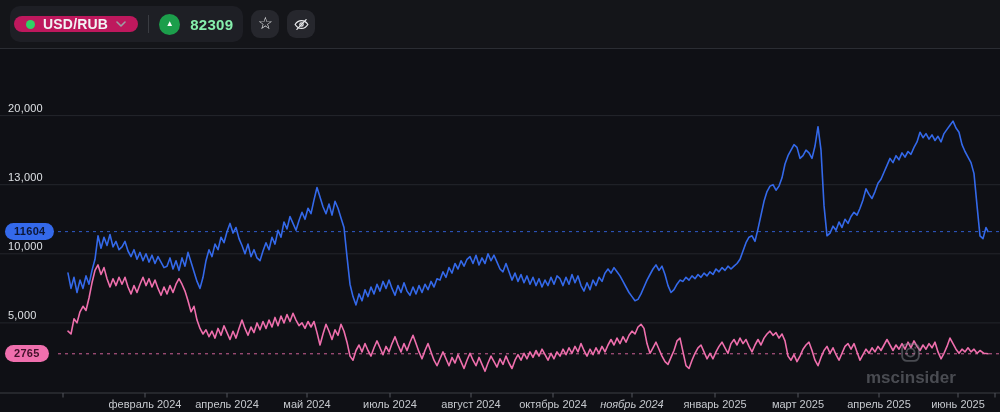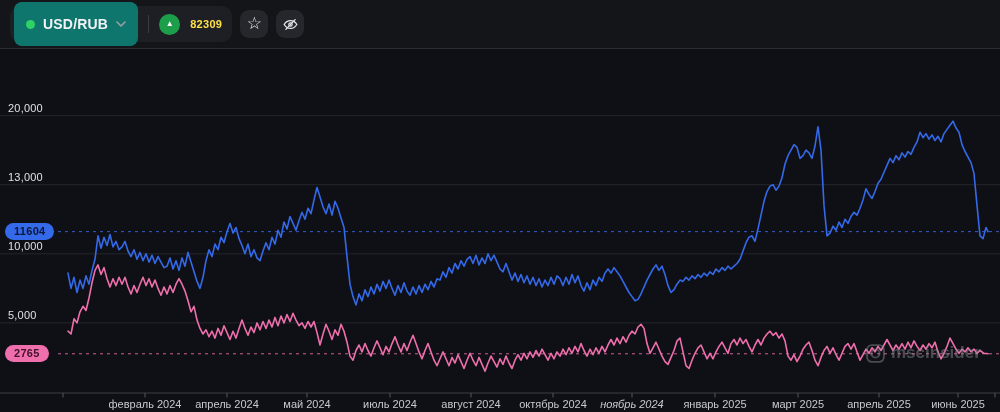--- a/index.html
+++ b/index.html
@@ -3,42 +3,42 @@
 <meta charset="utf-8">
 <style>
   html,body{margin:0;padding:0;background:#0c0d11;}
   .app{position:relative;width:1000px;height:412px;background:#0f1015;overflow:hidden;
        font-family:"Liberation Sans","DejaVu Sans",sans-serif;}
 
   
   .header{position:absolute;top:0;left:0;right:0;height:49px;background:#141519;
           border-bottom:1px solid #2b2d33;display:flex;align-items:center;padding:0 10px;gap:8px;box-sizing:border-box;}
   .group{display:flex;align-items:center;background:#1e1f25;border-radius:10px;height:36px;padding:0 10px 0 4px;gap:10px;}
-  .symbol-pill{display:flex;align-items:center;gap:8px;background:#0f766e;border-radius:8px;height:44px;padding:0 12px;cursor:pointer;}
+  .symbol-pill{display:flex;align-items:center;gap:8px;background:#be185d;border-radius:8px;height:16px;padding:0 12px;cursor:pointer;}
   .dot{width:9px;height:9px;border-radius:50%;background:#2fd265;}
   .symbol{font-size:14px;font-weight:bold;color:#f2f3f5;letter-spacing:.2px;}
   .vdiv{width:1px;height:18px;background:#3a3c42;}
   .trend-circle{width:21px;height:21px;border-radius:50%;background:#1c9e4b;display:flex;align-items:center;justify-content:center;}
   .trend-tri{color:#fff;font-size:8px;line-height:8px;transform:translateY(-0.5px);}
-  .price{font-size:11px;font-weight:bold;color:#fde047;letter-spacing:.3px;}
+  .price{font-size:15px;font-weight:bold;color:#86efac;letter-spacing:.3px;}
   .change-badge{background:#26b94f;color:#ffffff;font-size:13px;font-weight:bold;
                 border-radius:13px;padding:4px 11px;letter-spacing:.2px;}
   .icon-btn{width:28px;height:28px;border-radius:9px;background:#26272d;display:flex;
             align-items:center;justify-content:center;cursor:pointer;color:#e9eaec;}
   .star{font-size:17px;line-height:17px;transform:translateY(-1px);}
 
   
   .chart{position:absolute;top:52px;left:0;width:920px;height:363px;}
   .chart svg{display:block;}
   .y-label{position:absolute;left:8px;font-size:11px;color:#dde0e4;letter-spacing:.2px;}
   .x-label{position:absolute;top:346px;width:110px;text-align:center;font-size:11px;color:#c6c9ce;}
   .val-badge{position:absolute;left:5px;height:17px;line-height:17px;padding:0 9px;border-radius:9px;
              font-size:11px;font-weight:bold;letter-spacing:.3px;}
   .watermark{position:absolute;left:866px;top:291px;display:flex;align-items:center;gap:6px;
-             opacity:.5;color:#84878e;font-size:17px;font-weight:bold;pointer-events:none;}
+             opacity:.5;color:#84878e;font-size:17px;font-weight:bold;pointer-events:none;flex-direction:column;}
 </style>
 </head>
 <body>
 
 <div class="app">
 
   <div class="header">
     <div class="group">
       <div class="symbol-pill">
         <span class="dot"></span>

